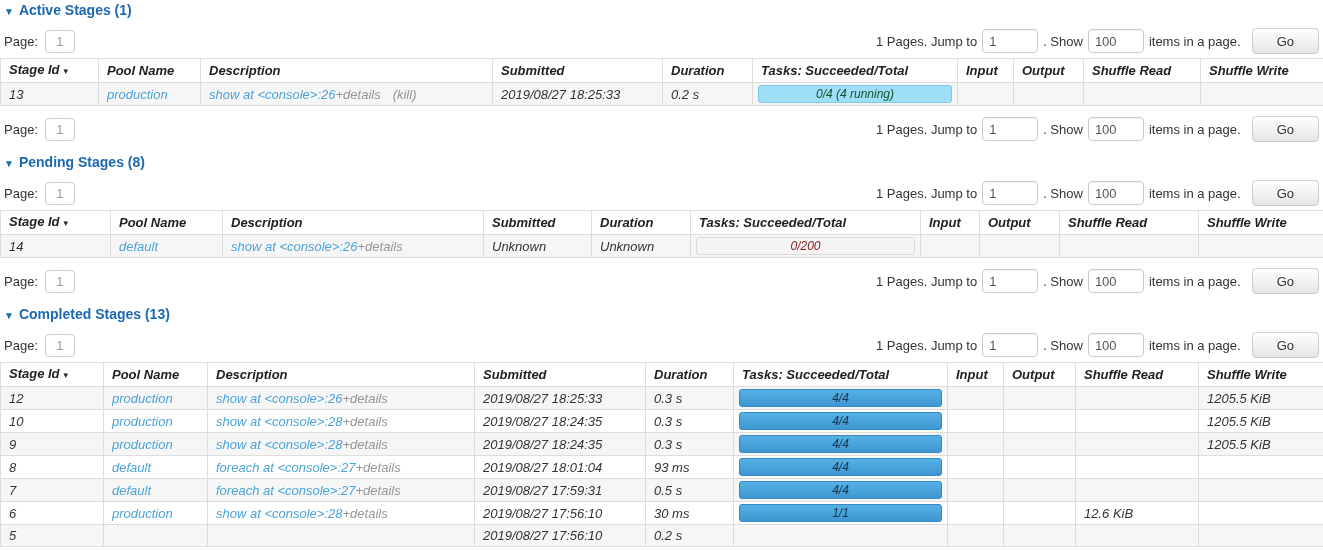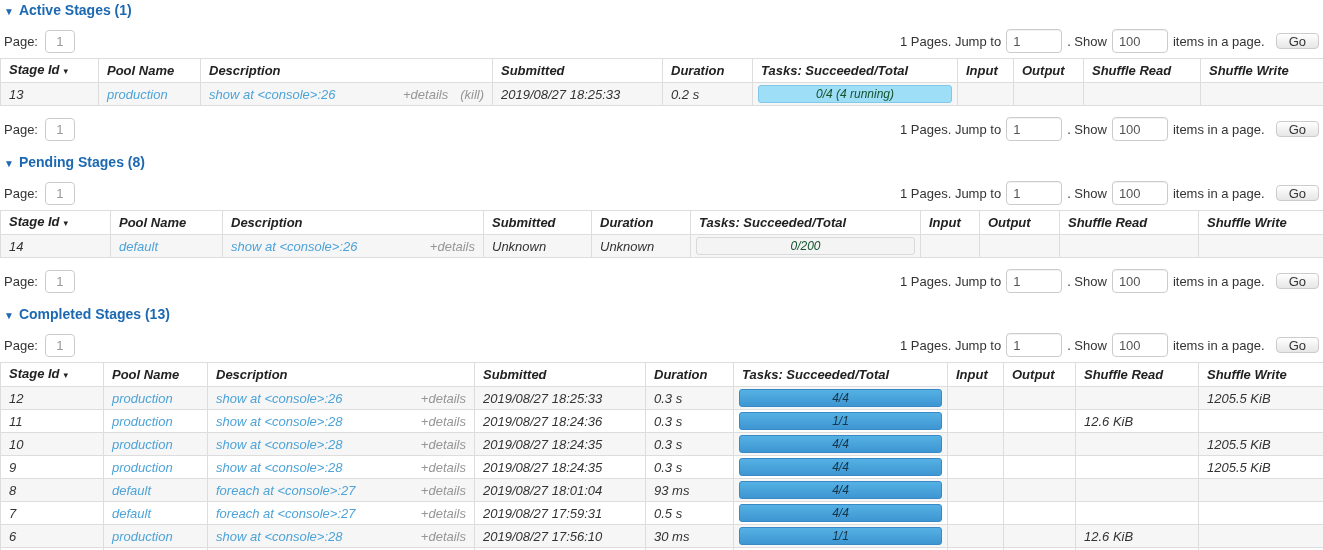--- a/index.html
+++ b/index.html
@@ -42,46 +42,46 @@
     text-align: center; background: #fff; cursor: default;
   }
   .page-right { display: flex; align-items: center; }
   .page-right span { margin: 0 5px; white-space: nowrap; }
   .pg-input {
     height: 24px; width: 56px; border: 1px solid #cccccc; border-radius: 4px;
     padding: 0 6px; font-size: 13px; color: #555555; font-family: inherit;
     box-shadow: inset 0 1px 1px rgba(0,0,0,0.06);
   }
   .go-btn {
-    height: 16px; padding: 0 12px; margin-left: 6px;
+    height: 26px; padding: 0 24px; margin-left: 6px;
     border: 1px solid #cccccc; border-radius: 4px;
     background: linear-gradient(#ffffff, #e6e6e6);
     font-size: 13px; color: #333333; cursor: pointer; font-family: inherit;
   }
   table.stages {
     border-collapse: collapse; table-layout: fixed; width: 1323px;
     margin-top: 4px; font-size: 13px; font-style: italic;
   }
   .stages th, .stages td {
     border: 1px solid var(--border); padding: 3px 8px; text-align: left;
     white-space: nowrap; overflow: hidden; line-height: 15px; height: 22px;
   }
   .stages th { font-weight: bold; color: #222; background: #ffffff; cursor: pointer; }
   .stages th .sort-arrow { font-size: 9px; margin-left: 4px; }
   .stages tbody tr:nth-child(odd) { background: var(--stripe); }
   a.cell-link { color: var(--link); text-decoration: none; cursor: pointer; }
-  .desc-wrap { display: flex; justify-content: space-between; align-items: center; gap: 48px; }
+  .desc-wrap { display: flex; align-items: center; }
   .muted { color: var(--muted); cursor: pointer; }
   .kill { margin-left: 12px; }
   td.tasks-cell { padding: 2px 5px; }
   .progress {
     position: relative; height: 18px; border-radius: 3px; text-align: center;
     font-size: 12px; line-height: 16px; width: 100%;
   }
-  .progress.pending { background: var(--pend-bg); border: 1px solid var(--pend-border); color: #14532d; }
+  .progress.pending { background: var(--pend-bg); border: 1px solid var(--pend-border); color: #7f1d1d; }
   .progress.running { background: var(--run-fill); border: 1px solid var(--run-border); color: #14532d; }
   .progress.completed {
     background: linear-gradient(var(--comp-top), var(--comp-bottom));
     border: 1px solid var(--comp-border); color: #16344a;
   }
 </style>
 </head>
 <body>
 
 <div id="app">
@@ -323,39 +323,20 @@
             <td>0.3 s</td>
             <td class="tasks-cell">
               <div class="progress completed">4/4</div>
             </td>
             <td></td>
             <td></td>
             <td></td>
             <td>1205.5 KiB</td>
           </tr>
           <tr>
-            <td>11</td>
-            <td><a class="cell-link">production</a></td>
-            <td>
-              <div class="desc-wrap">
-                <a class="cell-link">show at &lt;console&gt;:28</a>
-                <span><span class="muted">+details</span></span>
-              </div>
-            </td>
-            <td>2019/08/27 18:24:36</td>
-            <td>0.3 s</td>
-            <td class="tasks-cell">
-              <div class="progress completed">1/1</div>
-            </td>
-            <td></td>
-            <td></td>
-            <td>12.6 KiB</td>
-            <td></td>
-          </tr>
-          <tr>
             <td>10</td>
             <td><a class="cell-link">production</a></td>
             <td>
               <div class="desc-wrap">
                 <a class="cell-link">show at &lt;console&gt;:28</a>
                 <span><span class="muted">+details</span></span>
               </div>
             </td>
             <td>2019/08/27 18:24:35</td>
             <td>0.3 s</td>

